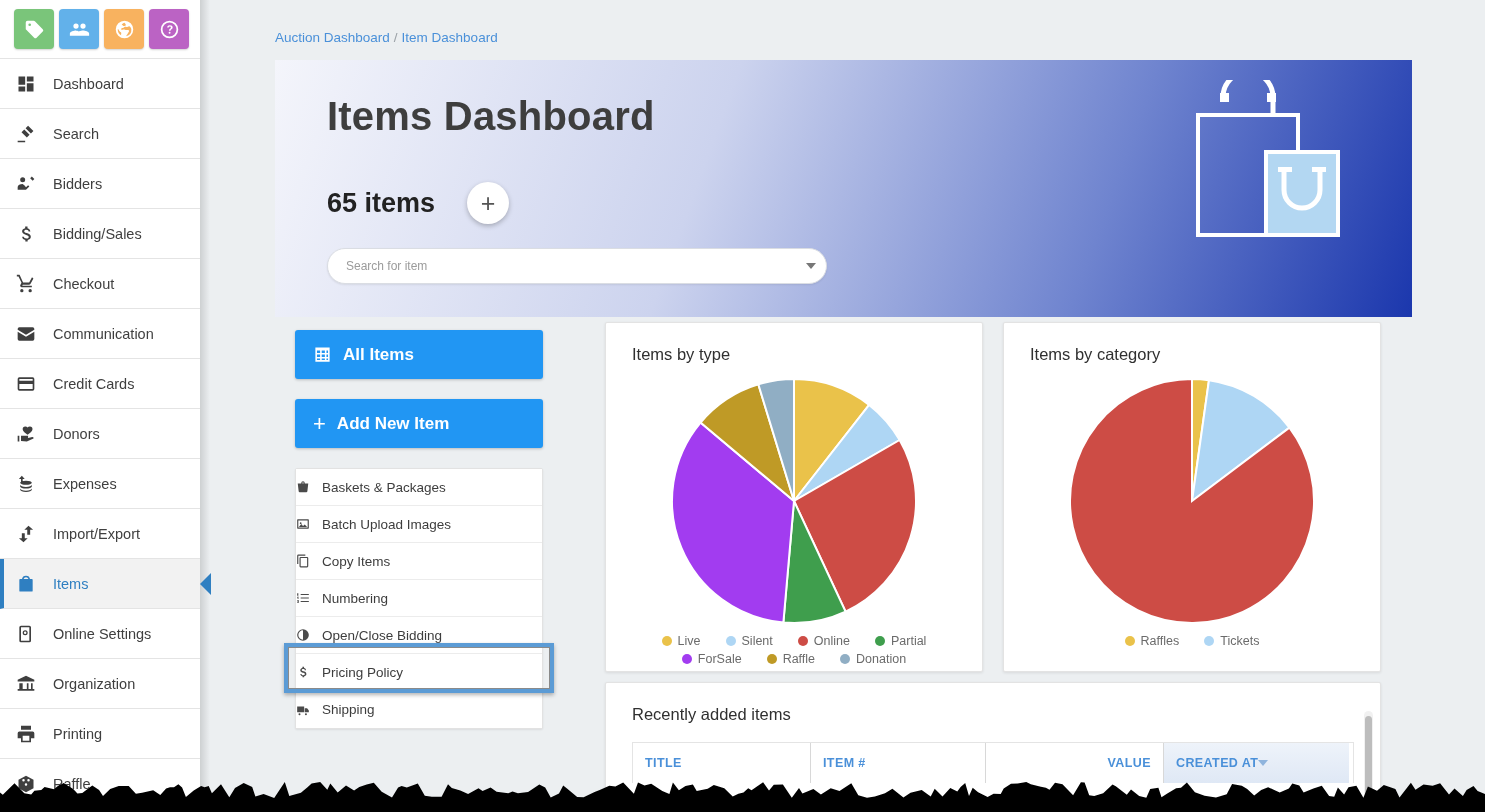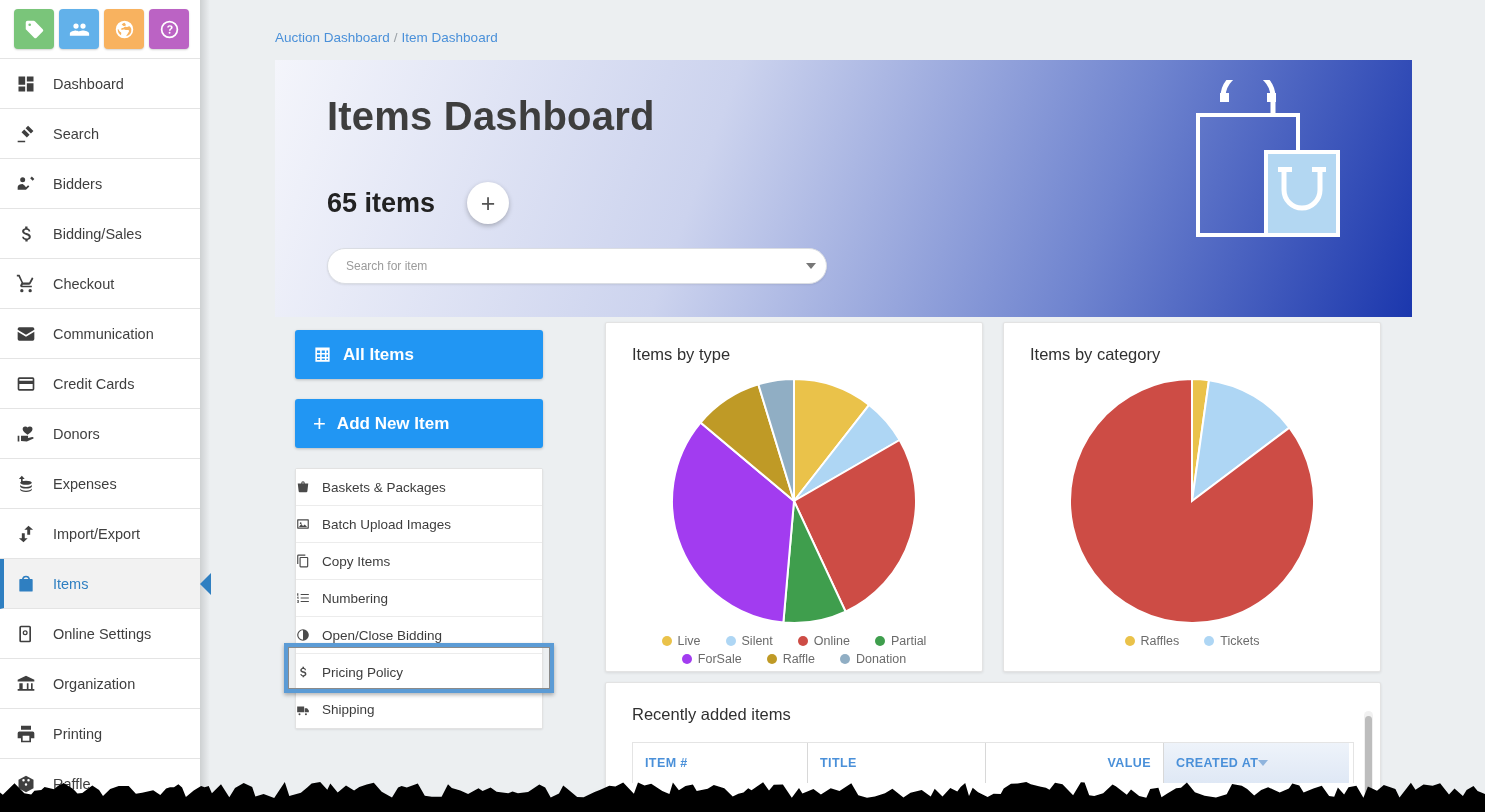--- a/index.html
+++ b/index.html
@@ -514,22 +514,22 @@
           <span class="dot" style="background: rgb(174, 214, 244);"></span>
           <span>Tickets</span>
         </span>
       </div>
   </div>
 
   <div class="card" id="card-recent">
     <div id="recent-title">Recently added items</div>
     <div id="recent-table">
       <div id="recent-head">
+        <div class="th" style="width:178px">TITLE</div>
         <div class="th" style="width:175px">ITEM #</div>
-        <div class="th" style="width:178px">TITLE</div>
         <div class="th num" style="width:178px">VALUE</div>
         <div class="th sorted" style="width:185px">
           <span>CREATED AT</span>
           <span class="sc"></span>
         </div>
       </div>
     </div>
     <div id="recent-scroll">
       <div class="thumb"></div>
     </div>

